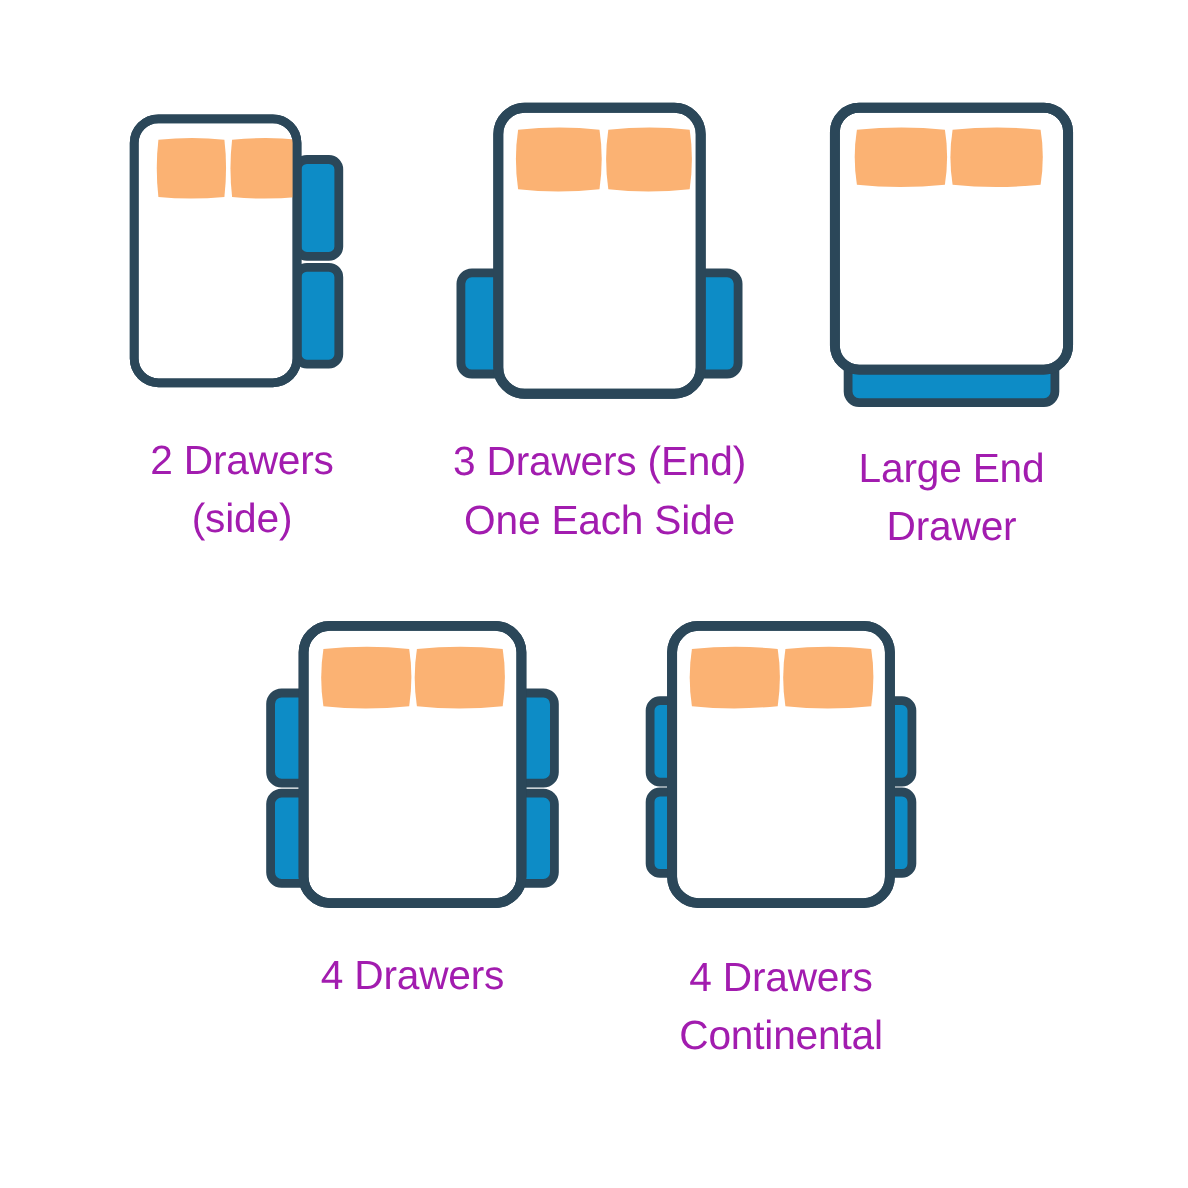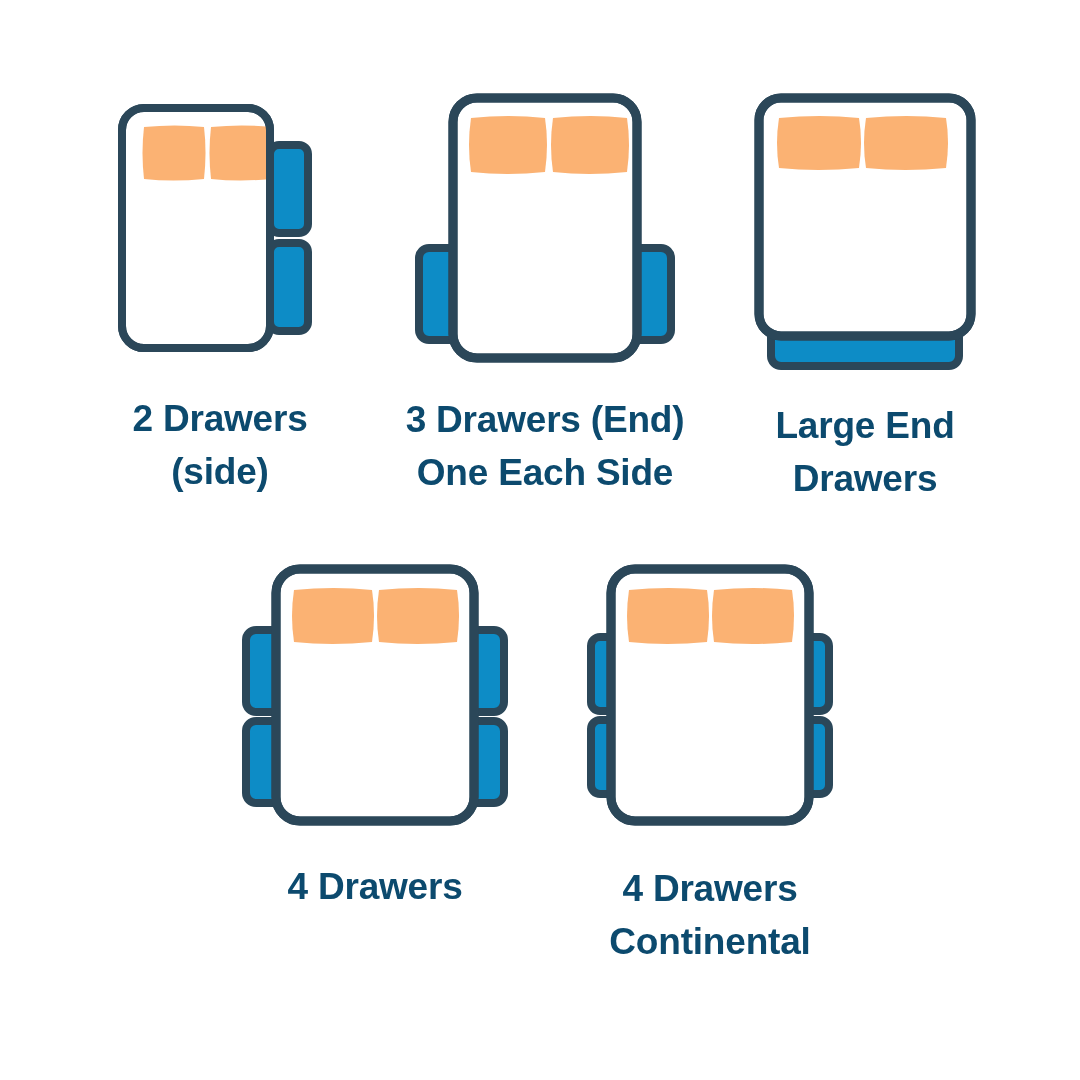--- a/index.html
+++ b/index.html
@@ -27,24 +27,24 @@
     flex-direction: column;
     align-items: center;
   }
   .figure {
     position: relative;
     display: block;
   }
   .caption {
     margin-top: 2px;
     text-align: center;
-    color: #0c4a6e;
+    color: #a21caf;
     font-size: 37px;
     line-height: 1.42;
-    font-weight: 700;
+    font-weight: 400;
     letter-spacing: -0.2px;
     white-space: pre-line;
   }
 
   
   #opt-0 { left: 70px;  top: 95px;  width: 300px; }
   #opt-1 { left: 385px; top: 80px;  width: 320px; }
   #opt-2 { left: 735px; top: 80px;  width: 260px; }
   #opt-3 { left: 230px; top: 555px; width: 290px; }
   #opt-4 { left: 560px; top: 555px; width: 300px; }
@@ -96,21 +96,21 @@
 
   <div class="option" id="opt-2">
     <svg class="figure" width="260" height="300" viewBox="0 0 260 300" xmlns="http://www.w3.org/2000/svg">
       <rect x="36" y="242" width="188" height="44" rx="10" ry="10" fill="#0d8cc6" stroke="#2b4759" stroke-width="8"></rect>
       <rect x="24" y="18" width="212" height="238" rx="22" ry="22" fill="#ffffff" stroke="#2b4759" stroke-width="9"></rect>
       <path d="M44 38 q41 -4 80 0 q4 24 0 50 q-41 4 -80 0 q-4 -25 0 -50 z" fill="#fbb273"></path>
       <path d="M131 38 q41 -4 80 0 q4 24 0 50 q-41 4 -80 0 q-4 -25 0 -50 z" fill="#fbb273"></path>
       <rect x="24" y="18" width="212" height="238" rx="22" ry="22" fill="none" stroke="#2b4759" stroke-width="9"></rect>
     </svg>
     <div class="caption">Large End
-Drawers</div>
+Drawer</div>
   </div>
 
   <div class="option" id="opt-3">
     <svg class="figure" width="290" height="280" viewBox="0 0 290 280" xmlns="http://www.w3.org/2000/svg">
       <g>
         <rect x="16" y="75" width="44" height="82" rx="10" ry="10" fill="#0d8cc6" stroke="#2b4759" stroke-width="8"></rect>
         <rect x="16" y="166" width="44" height="82" rx="10" ry="10" fill="#0d8cc6" stroke="#2b4759" stroke-width="8"></rect>
       </g>
       <g>
         <rect x="230" y="75" width="44" height="82" rx="10" ry="10" fill="#0d8cc6" stroke="#2b4759" stroke-width="8"></rect>

